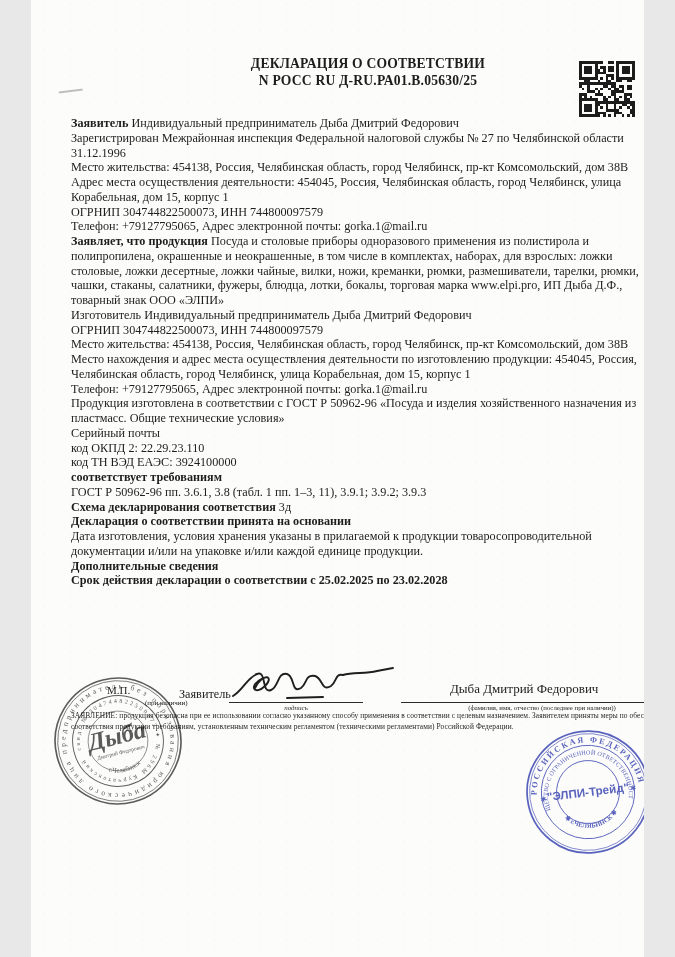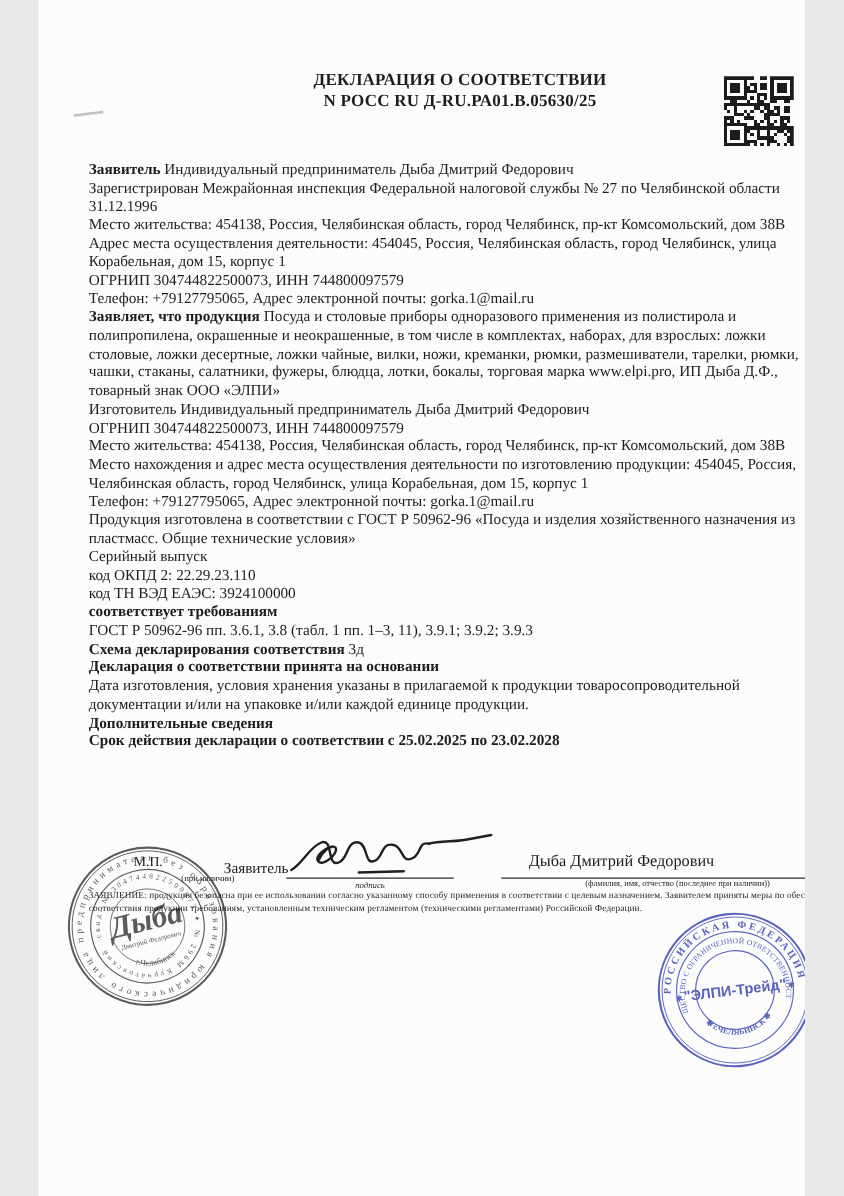--- a/index.html
+++ b/index.html
@@ -6,31 +6,31 @@
   .page{
     position:relative;width:613px;height:957px;margin:0 auto;
     background:#fcfcfb;overflow:hidden;color:#1d1d1d;
     font-family:"Liberation Serif",serif;
     background-image:radial-gradient(rgba(0,0,0,.015) 1px, transparent 1px);
     background-size:9px 9px;
   }
   .title{position:absolute;left:40px;top:56px;width:594px;text-align:center;
     font-weight:bold;font-size:13.6px;line-height:16.5px;letter-spacing:.2px;}
   .qr{position:absolute;left:548px;top:61px;}
-  .body{position:absolute;left:40px;top:128px;width:594px;font-size:12.2px;line-height:14.75px;}
+  .body{position:absolute;left:40px;top:116px;width:594px;font-size:12.2px;line-height:14.75px;}
   .body p{margin:0;}
   .mt8{margin-top:8px}.mt6{margin-top:6px}.mt4{margin-top:4px}.mt3{margin-top:3px}.mt2{margin-top:2px}
   .abs{position:absolute;}
   .cap{font-size:7px;color:#2a2a2a;text-align:center;}
   .rule{border-top:1.2px solid #2a2a2a;height:0;}
   .fine{font-size:7.4px;white-space:nowrap;color:#262626;letter-spacing:.1px;}
   .mp{font-size:11px;}
   .mpnote{font-size:7px;}
   .appl{font-size:12.2px;}
-  .signer{font-size:13px;}
+  .signer{font-size:13px;margin-left:27px;}
   .stamp{position:absolute;mix-blend-mode:multiply;}
   .smudge{position:absolute;left:28px;top:90px;width:24px;height:5px;
     border-top:2px solid rgba(90,90,90,.38);transform:rotate(-7deg);filter:blur(.5px);}
 </style>
 </head>
 <body>
 
 <div class="page">
 
   <div class="smudge"></div>
@@ -300,21 +300,21 @@
 
     <p class="ln mt8"><b>Заявляет, что продукция</b><span> Посуда и столовые приборы одноразового применения из полистирола и полипропилена, окрашенные и неокрашенные, в том числе в комплектах, наборах, для взрослых: ложки столовые, ложки десертные, ложки чайные, вилки, ножи, креманки, рюмки, размешиватели, тарелки, рюмки, чашки, стаканы, салатники, фужеры, блюдца, лотки, бокалы, торговая марка www.elpi.pro, ИП Дыба Д.Ф., товарный знак ООО «ЭЛПИ»</span></p>
 
     <p class="ln">Изготовитель Индивидуальный предприниматель Дыба Дмитрий Федорович</p>
     <p class="ln">ОГРНИП 304744822500073, ИНН 744800097579</p>
     <p class="ln">Место жительства: 454138, Россия, Челябинская область, город Челябинск, пр-кт Комсомольский, дом 38В</p>
     <p class="ln">Место нахождения и адрес места осуществления деятельности по изготовлению продукции: 454045, Россия, Челябинская область, город Челябинск, улица Корабельная, дом 15, корпус 1</p>
     <p class="ln">Телефон: +79127795065, Адрес электронной почты: gorka.1@mail.ru</p>
     <p class="ln">Продукция изготовлена в соответствии с ГОСТ Р 50962-96 «Посуда и изделия хозяйственного назначения из пластмасс. Общие технические условия»</p>
 
-    <p class="ln mt6">Серийный выпуск</p>
+    <p class="ln mt6">Серийный почты</p>
     <p class="ln">код ОКПД 2: 22.29.23.110</p>
     <p class="ln">код ТН ВЭД ЕАЭС: 3924100000</p>
 
     <p class="ln mt3"><b>соответствует требованиям</b></p>
     <p class="ln">ГОСТ Р 50962-96 пп. 3.6.1, 3.8 (табл. 1 пп. 1–3, 11), 3.9.1; 3.9.2; 3.9.3</p>
     <p class="ln mt2"><b>Схема декларирования соответствия</b><span> 3д</span></p>
 
     <p class="ln mt2"><b>Декларация о соответствии принята на основании</b></p>
 
     <p class="ln">Дата изготовления, условия хранения указаны в прилагаемой к продукции товаросопроводительной документации и/или на упаковке и/или каждой единице продукции.</p>

